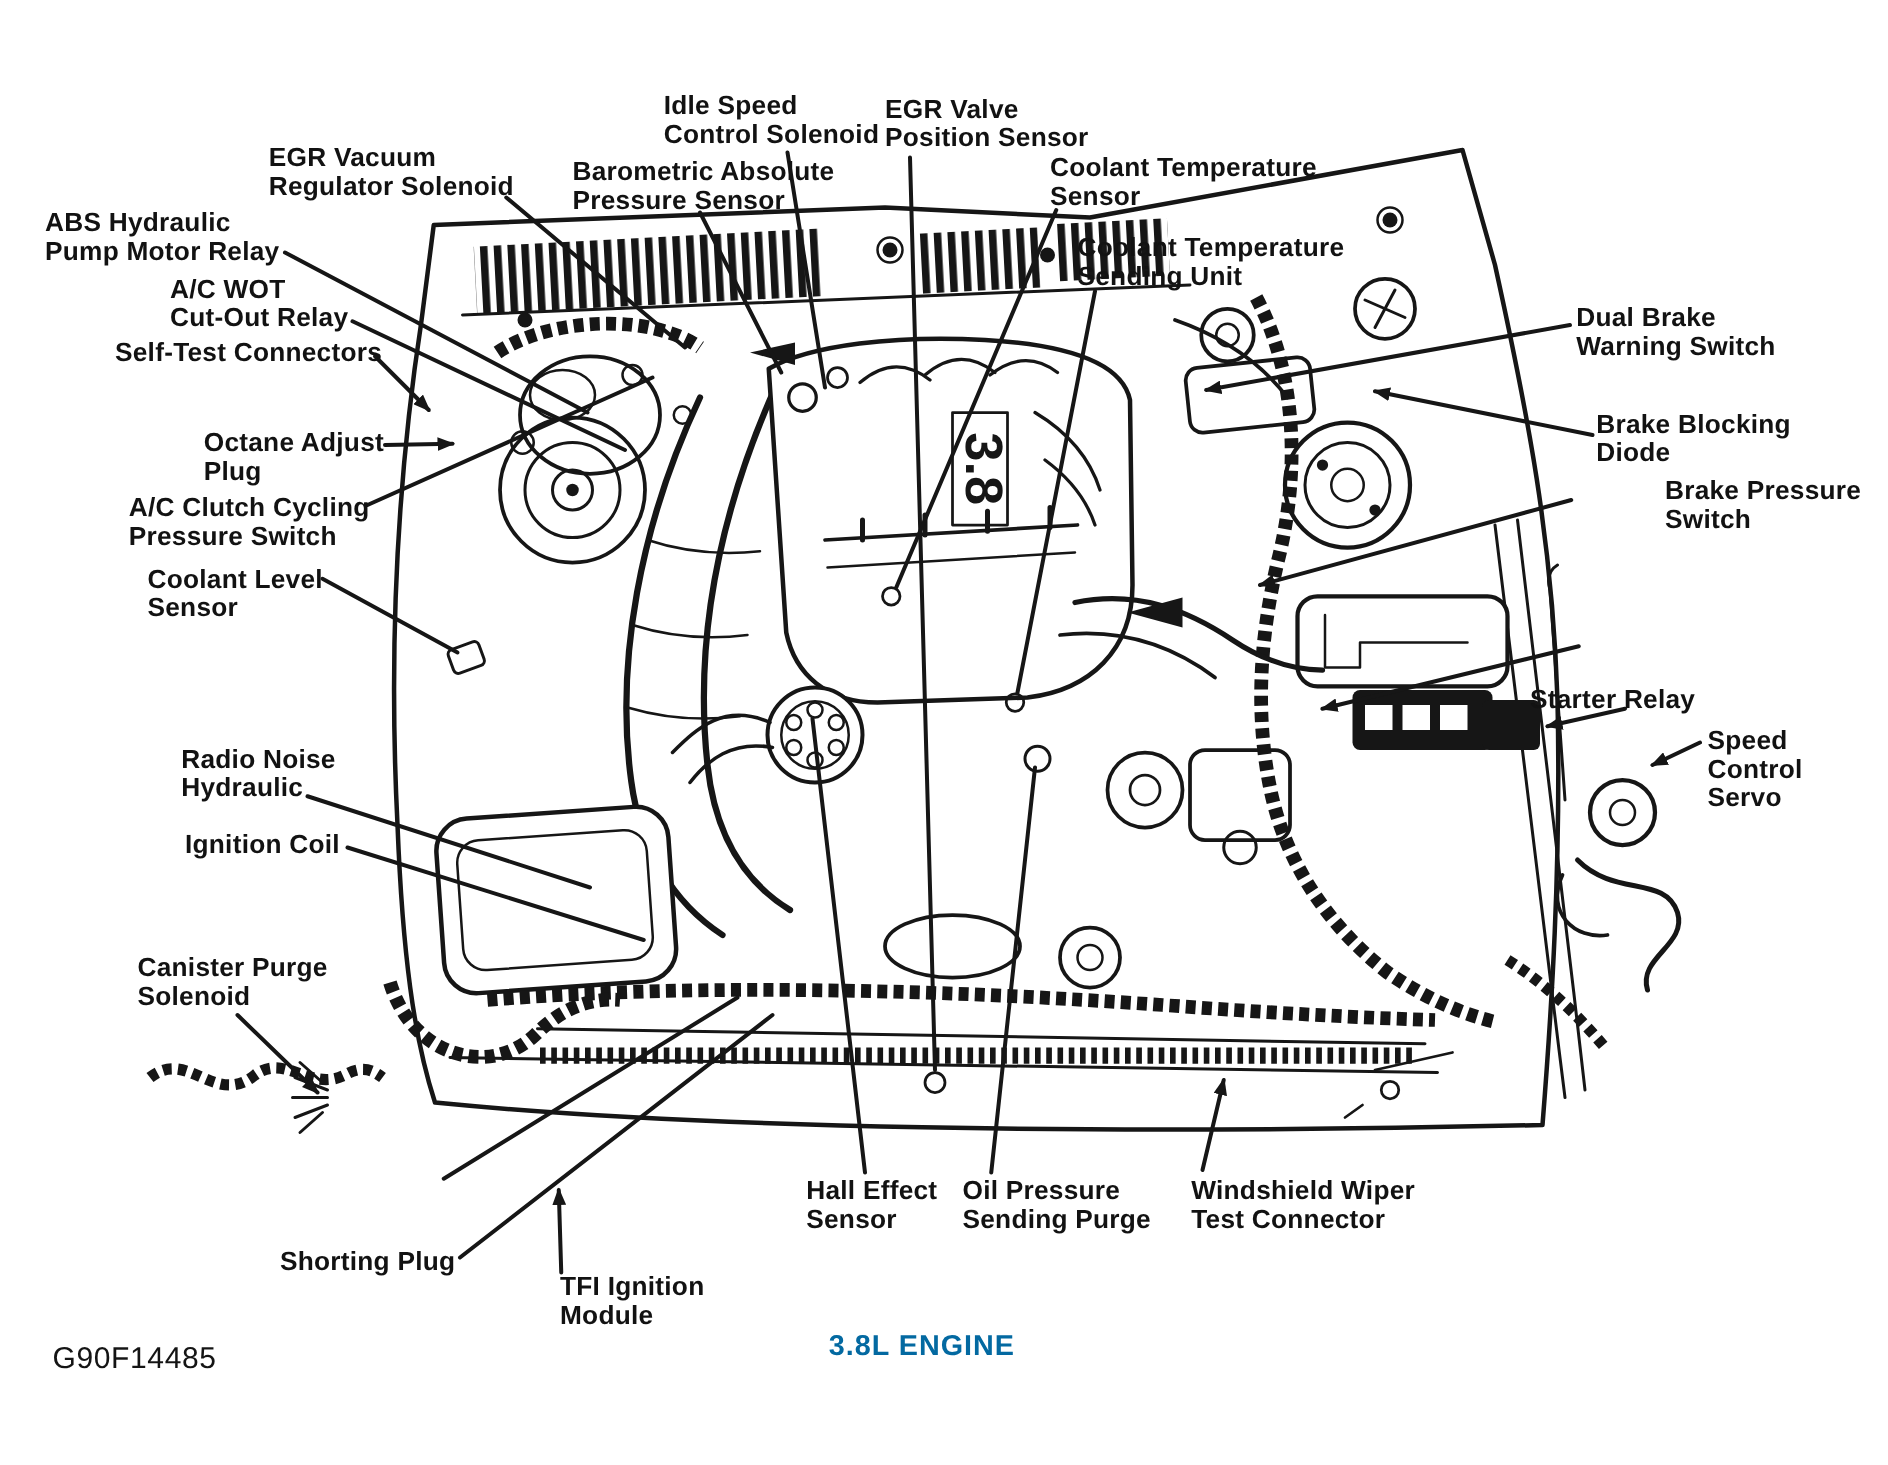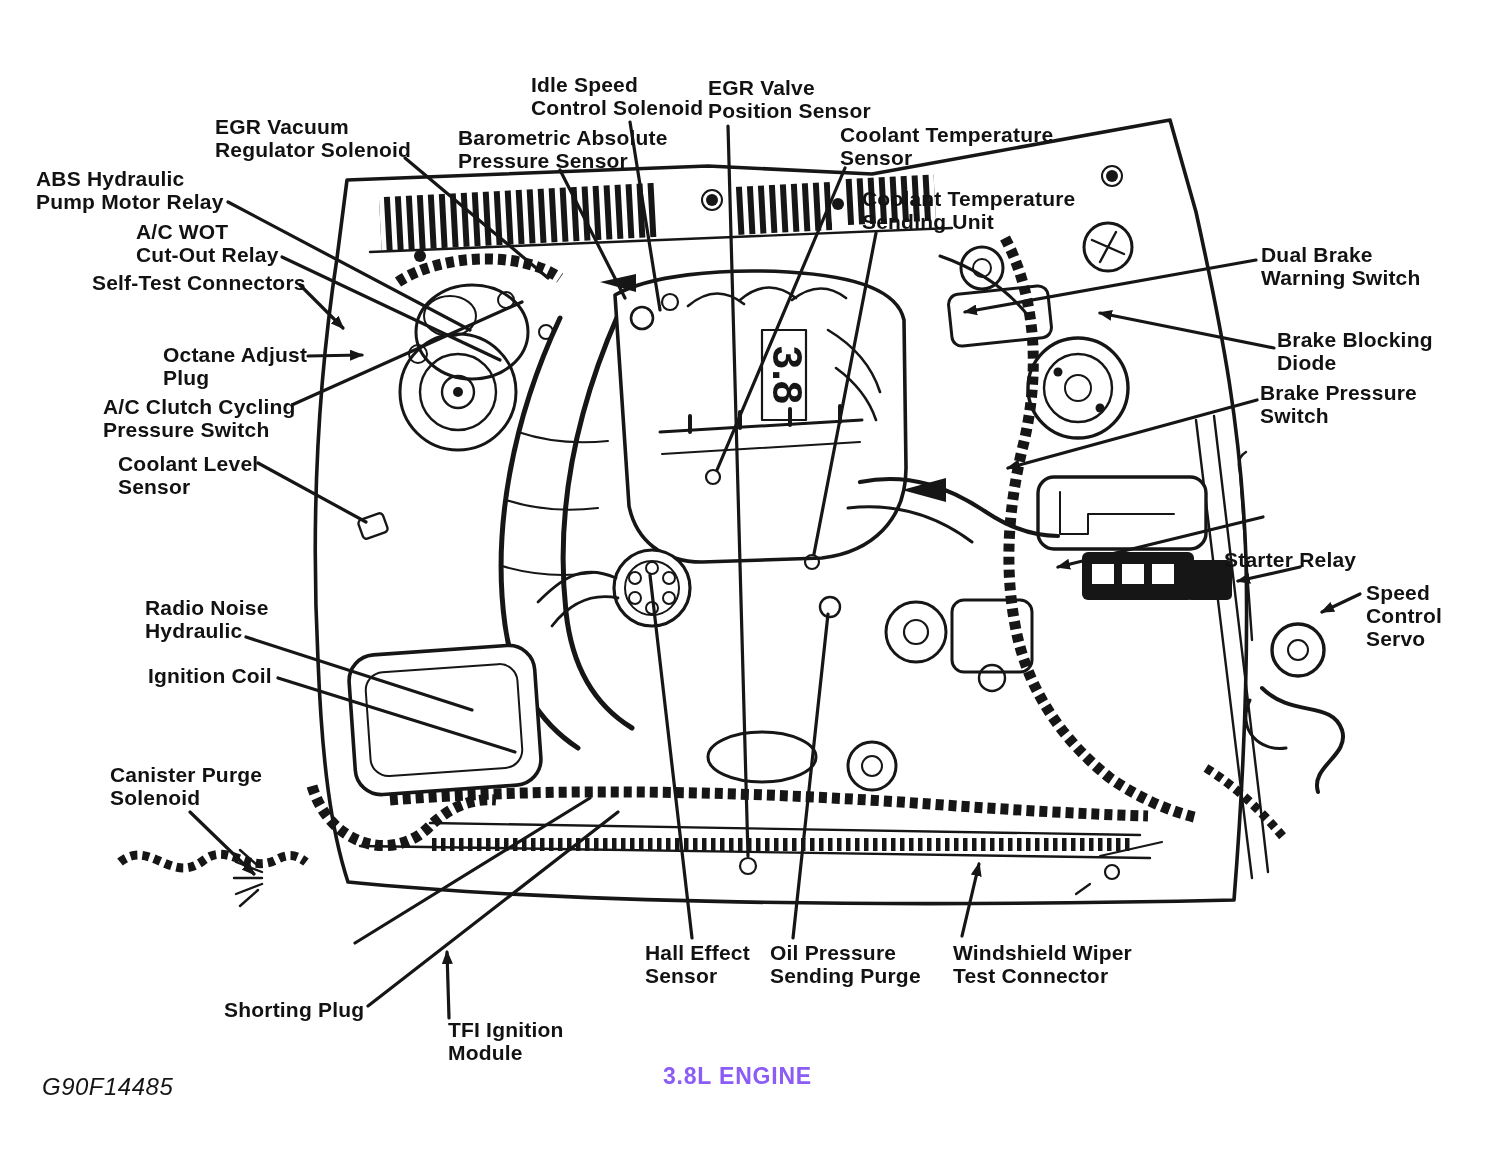--- a/index.html
+++ b/index.html
@@ -6,23 +6,23 @@
   .stage{
     position:relative;width:1510px;height:1172px;background:#ffffff;
     font-family:"Liberation Sans",sans-serif;overflow:hidden;color:#141414;
   }
   svg.art{position:absolute;left:0;top:0;width:1510px;height:1172px;}
   .label{
     position:absolute;white-space:pre-line;font-size:21px;line-height:1.1;
     letter-spacing:.2px;color:#121212;font-weight:bold;
   }
   .caption{
-    position:absolute;font-size:23px;font-weight:bold;letter-spacing:.8px;color:#8b5cf6;
+    position:absolute;font-size:23px;font-weight:bold;letter-spacing:.8px;color:#0369a1;
   }
-  .figid{position:absolute;font-size:24px;letter-spacing:.5px;color:#141414;font-style:italic;}
+  .figid{position:absolute;font-size:24px;letter-spacing:.5px;color:#141414;}
 </style>
 </head>
 <body>
 
 <div class="stage">
 
   <svg class="art" viewBox="0 0 1510 1172">
     <defs>
       <pattern id="ribs" width="11" height="60" patternUnits="userSpaceOnUse">
         <rect x="0" y="0" width="6" height="60" fill="#161616"></rect>
@@ -226,21 +226,21 @@
   <div class="label" style="left:645px;top:941px">Hall Effect
 Sensor</div>
   <div class="label" style="left:770px;top:941px">Oil Pressure
 Sending Purge</div>
   <div class="label" style="left:953px;top:941px">Windshield Wiper
 Test Connector</div>
   <div class="label" style="left:1261px;top:243px">Dual Brake
 Warning Switch</div>
   <div class="label" style="left:1277px;top:328px">Brake Blocking
 Diode</div>
-  <div class="label" style="left:1260px;top:381px">Brake Pressure
+  <div class="label" style="left:1332px;top:381px">Brake Pressure
 Switch</div>
   <div class="label" style="left:1224px;top:548px">Starter Relay</div>
   <div class="label" style="left:1366px;top:581px">Speed
 Control
 Servo</div>
 
   <div class="caption" style="left:663px;top:1063px">3.8L ENGINE</div>
   <div class="figid" style="left:42px;top:1073px">G90F14485</div>
 </div>
 

